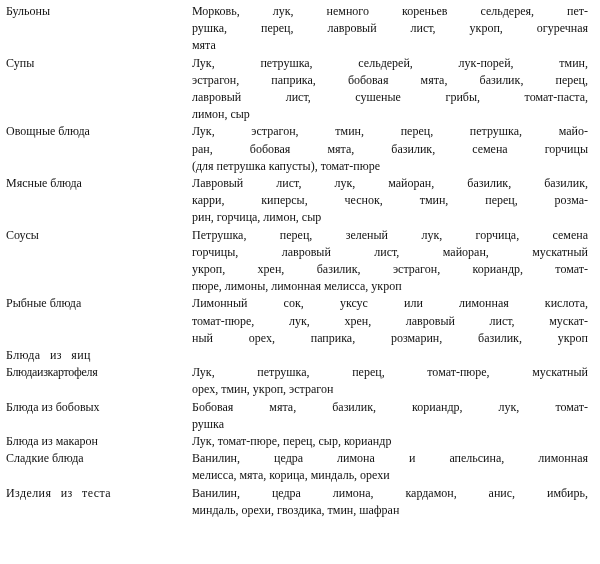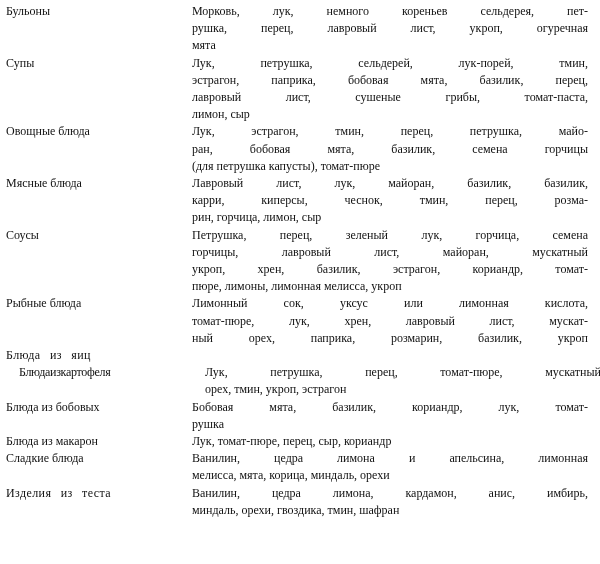--- a/index.html
+++ b/index.html
@@ -3,21 +3,21 @@
 <meta charset="utf-8">
 <style>
   html, body { margin: 0; padding: 0; background: #ffffff; }
   body { width: 600px; height: 564px; overflow: hidden; position: relative;
          font-family: "Liberation Serif", "DejaVu Serif", serif; color: #111; }
   .table { position: absolute; left: 6px; top: 3px; width: 588px; }
   .row { display: flex; align-items: flex-start; }
   .cat { width: 186px; flex: none; font-size: 12px; line-height: 17.2px; white-space: nowrap; }
   .desc { width: 396px; flex: none; font-size: 12px; line-height: 17.2px; text-align: justify; }
   .cat-wide { letter-spacing: 0.4px; word-spacing: 6px; }
-  .cat-tight { letter-spacing: -0.3px; word-spacing: -3px; margin-left: 13px; }
+  .cat-tight { letter-spacing: -0.3px; word-spacing: -3px; }
   .line { display: block; white-space: nowrap; text-align-last: justify; text-align: justify; }
   .line.last { text-align-last: left; }
 </style>
 </head>
 <body>
 
 <div class="table">
 
   <div class="row">
     <div class="cat">Бульоны</div>

